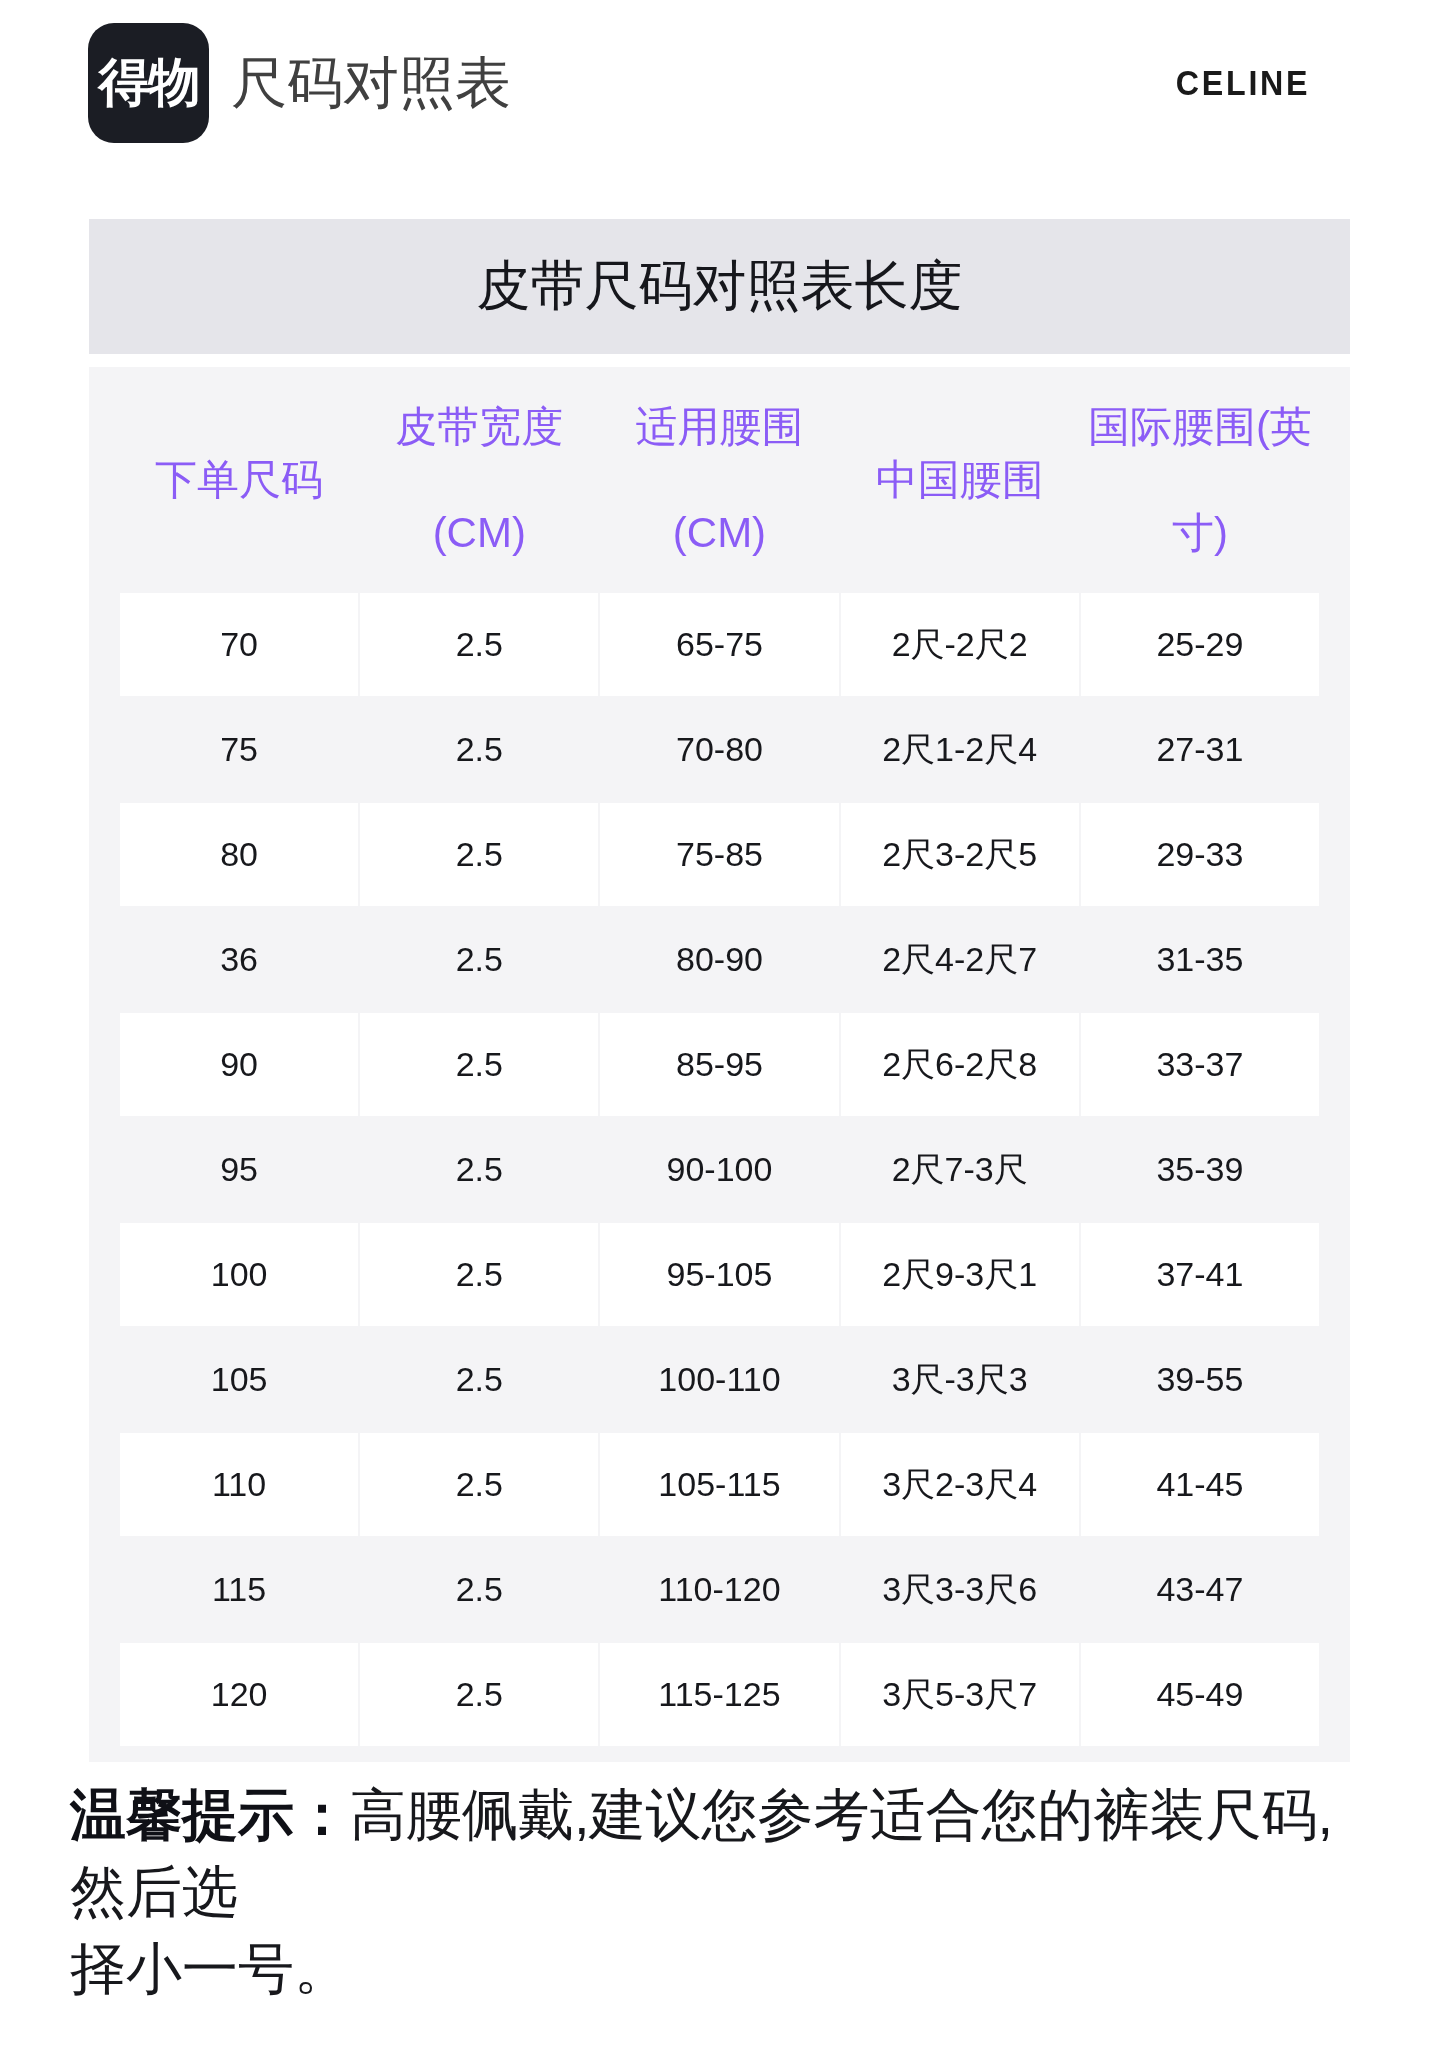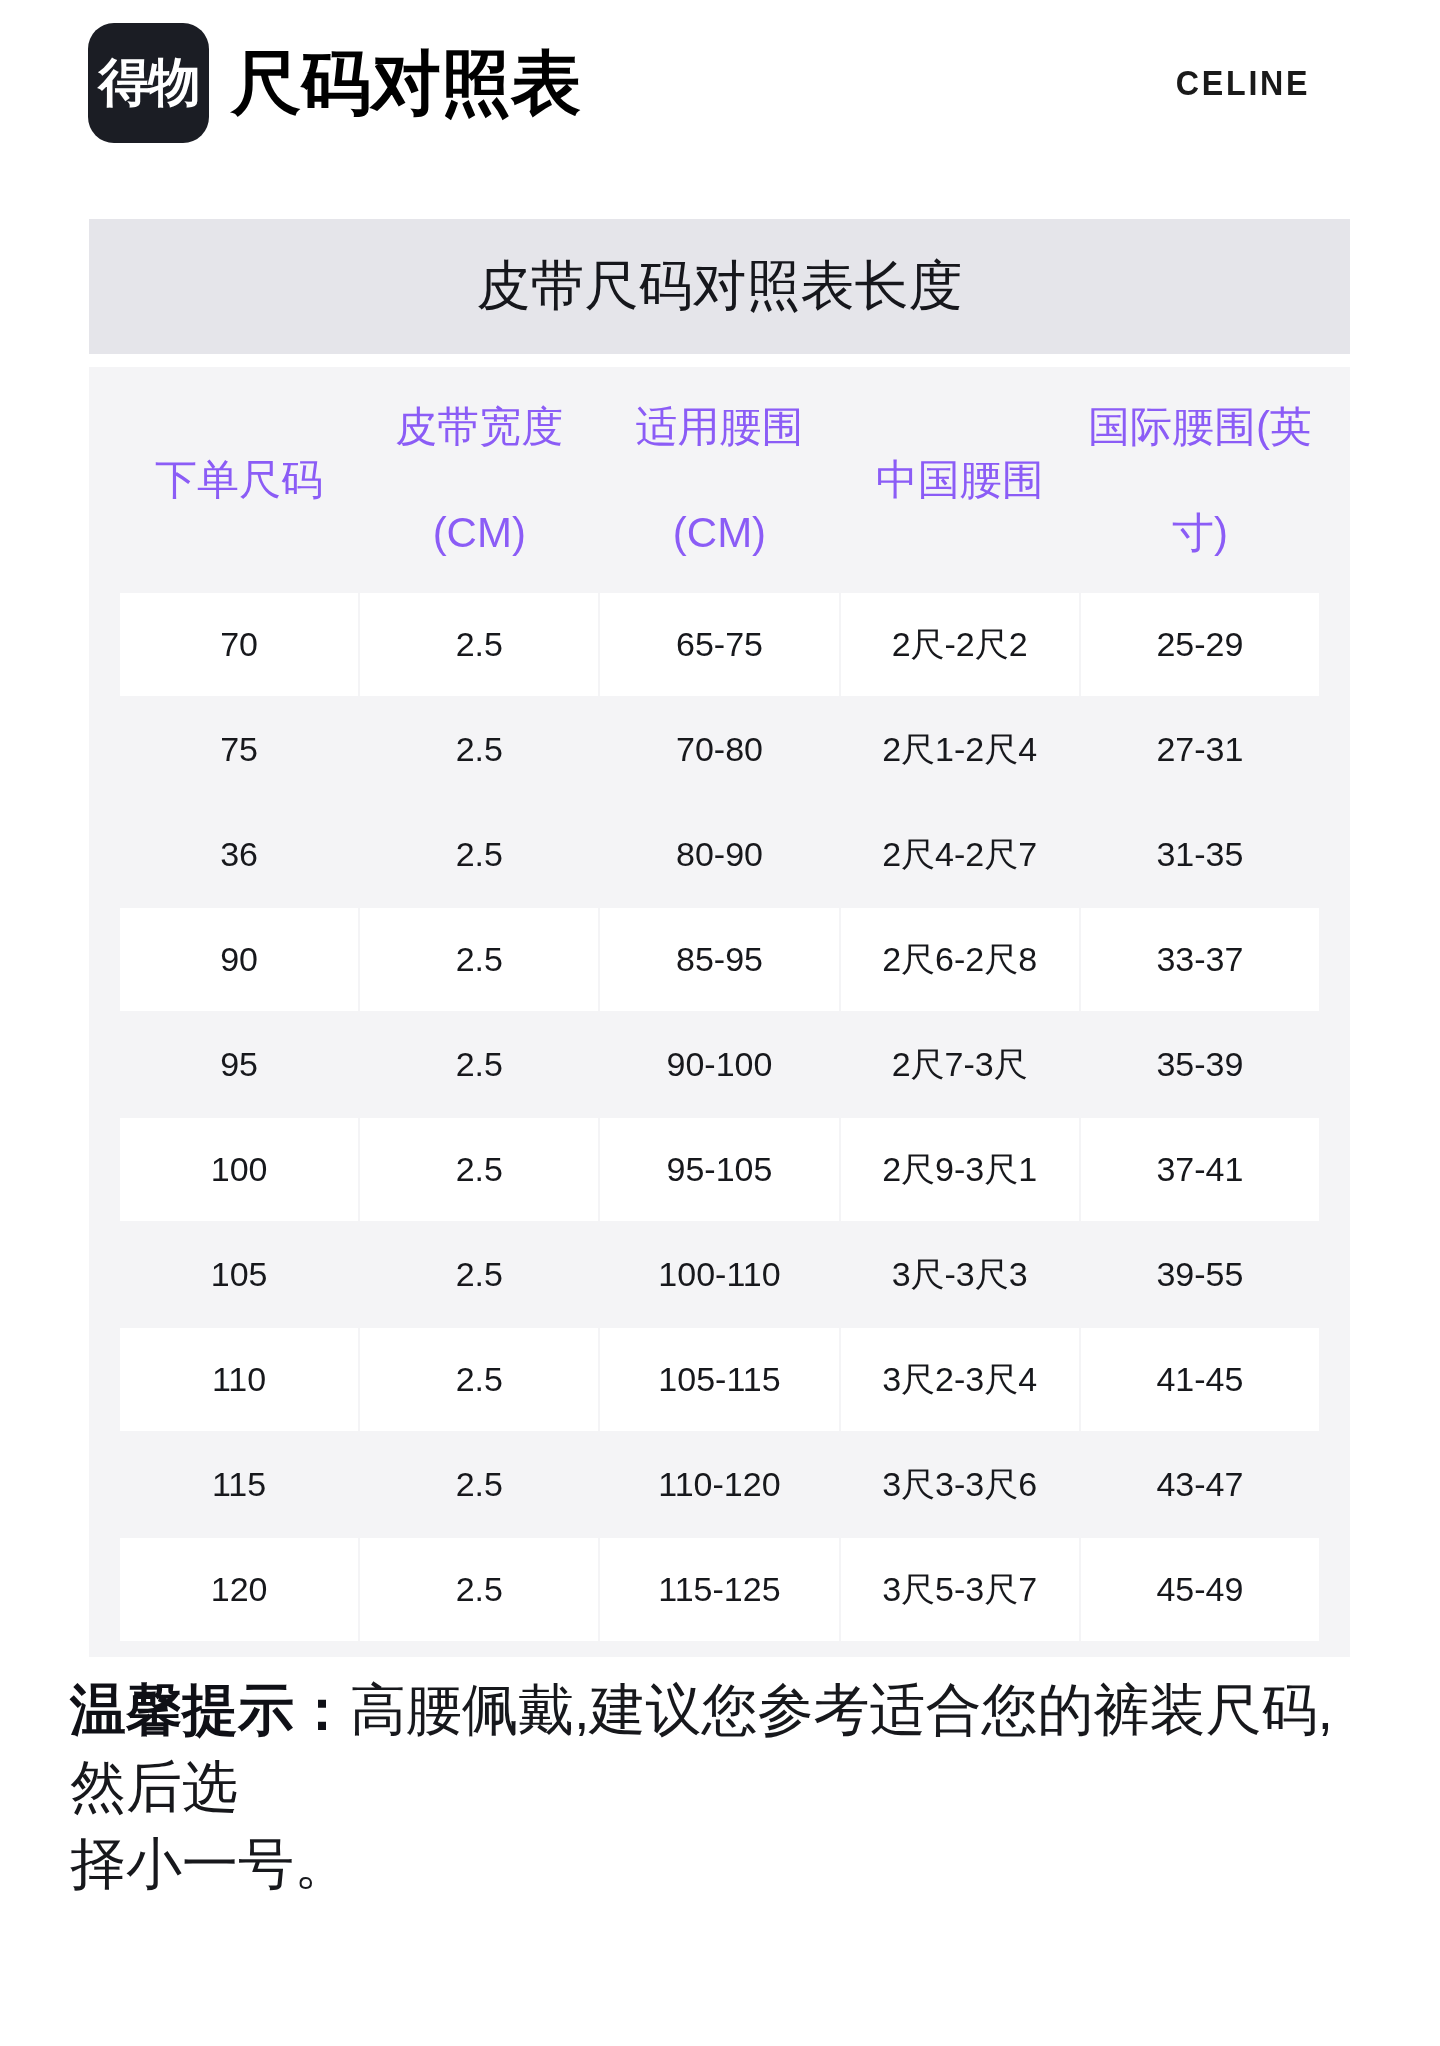--- a/index.html
+++ b/index.html
@@ -23,21 +23,21 @@
     width: 121px; height: 120px;
     background: #1b1d24;
     border-radius: 26px;
     color: #ffffff;
     display: flex; align-items: center; justify-content: center;
     font-size: 52px; font-weight: 800; letter-spacing: -2px;
     flex: 0 0 auto;
   }
   .title {
     margin-left: 22px;
-    font-size: 70px; font-weight: 700; color: #000000;
+    font-size: 56px; font-weight: 400; color: #404040;
     line-height: 120px;
     letter-spacing: 0;
     white-space: nowrap;
   }
   .brand {
     margin-left: auto;
     font-size: 35px; font-weight: 600; color: #1a1a1a;
     letter-spacing: 3px;
     transform: scaleX(0.92);
     transform-origin: right center;
@@ -147,20 +147,27 @@
             <td>2尺-2尺2</td>
             <td>25-29</td>
           </tr>
           <tr class="alt">
             <td>75</td>
             <td>2.5</td>
             <td>70-80</td>
             <td>2尺1-2尺4</td>
             <td>27-31</td>
           </tr>
+          <tr>
+            <td>80</td>
+            <td>2.5</td>
+            <td>75-85</td>
+            <td>2尺3-2尺5</td>
+            <td>29-33</td>
+          </tr>
           <tr class="alt">
             <td>36</td>
             <td>2.5</td>
             <td>80-90</td>
             <td>2尺4-2尺7</td>
             <td>31-35</td>
           </tr>
           <tr>
             <td>90</td>
             <td>2.5</td>

